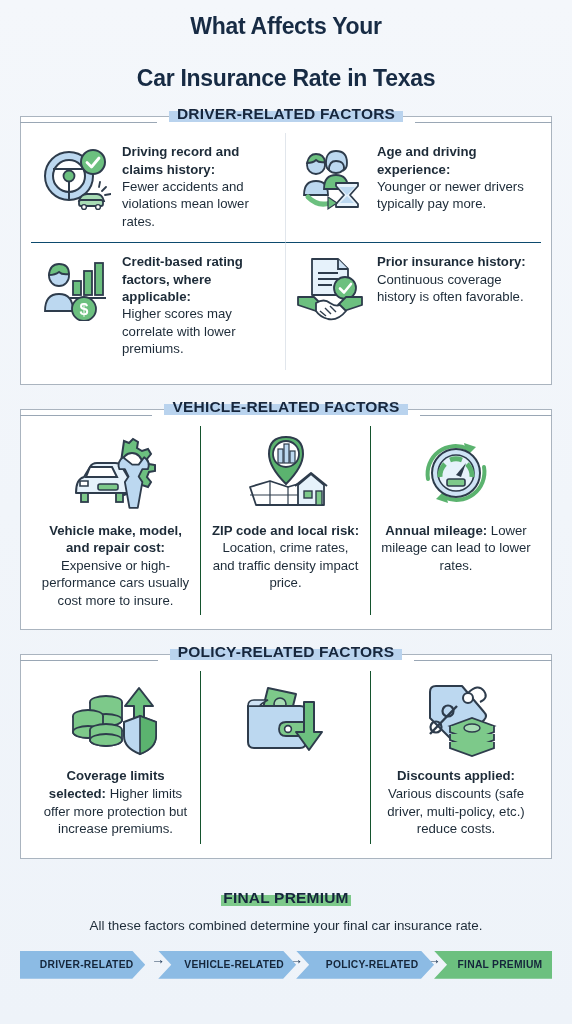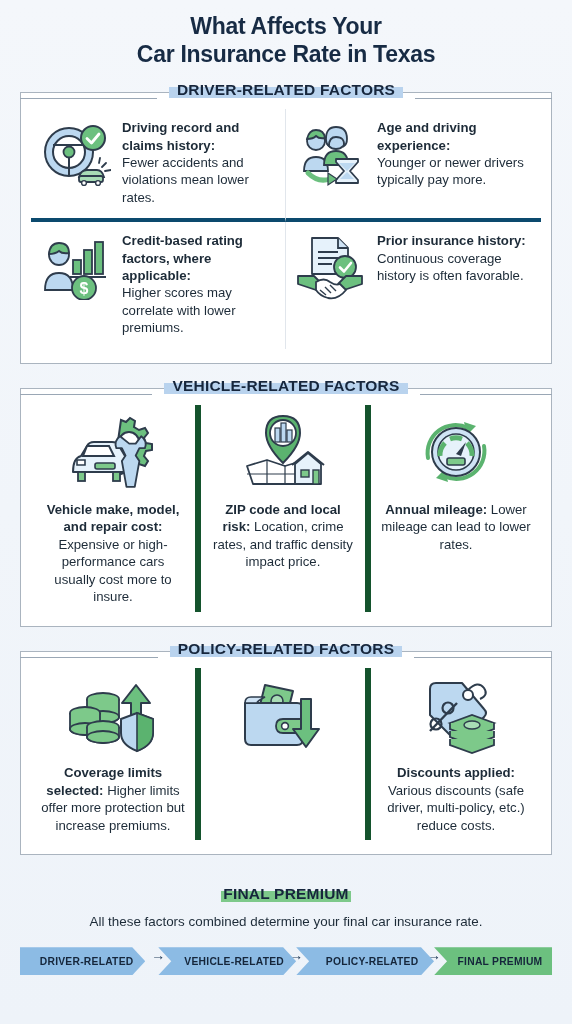--- a/index.html
+++ b/index.html
@@ -20,21 +20,21 @@
   
   .title {
     text-align: center;
     padding-top: 12px;
     line-height: 1.22;
     font-size: 23px;
     font-weight: bold;
     letter-spacing: -0.3px;
     color: #172b44;
   }
-  .title .l2 { display:block; }
+  .title .l2 { display:block;margin-top:24px; }
 
   
   .section { position: relative; margin-top: 24px; }
   .section-head {
     position: absolute;
     top: -11px; left: 0; right: 0;
     display: flex; align-items: flex-end;
     justify-content: center;
     gap: 10px;
     pointer-events: none;
@@ -62,29 +62,29 @@
   }
 
   
   .grid2 { display: grid; grid-template-columns: 1fr 1fr; }
   .cell {
     display: flex; gap: 11px;
     padding: 10px 8px 12px 8px;
     align-items: flex-start;
   }
   .cell.rb { border-right: 1px solid #e1e6ec; }
-  .cell.bb { border-bottom: 4px solid #0c4a6e; }
+  .cell.bb { border-bottom: 1px solid #0c4a6e; }
   .cell .ico { flex: 0 0 72px; display:flex; align-items:flex-start; justify-content:center; padding-top:2px;}
   .cell .txt { font-size: 13.2px; line-height: 1.32; color: #1d2b38; }
   .cell .txt b { font-weight: bold; display: block; }
 
   
   .grid3 { display: grid; grid-template-columns: 1fr 1fr 1fr; }
   .col { padding: 4px 9px 6px; text-align: center; }
-  .col.rb { border-right: 6px solid #14532d; }
+  .col.rb { border-right: 1px solid #14532d; }
   .col .ico { height: 86px; display:flex; align-items:center; justify-content:center; }
   .col .txt { font-size: 13.2px; line-height: 1.33; color: #1d2b38; margin-top: 6px; }
   .col .txt b { font-weight: bold; }
 
   
   .final { margin-top: 30px; text-align: center; }
   .final-badge-wrap { display:inline-block; position: relative; padding: 0 5px;}
   .final-hl {
     position:absolute; left:3px; right:3px; bottom:1px; height:11px;
     background:#7dc98a; z-index:0;

